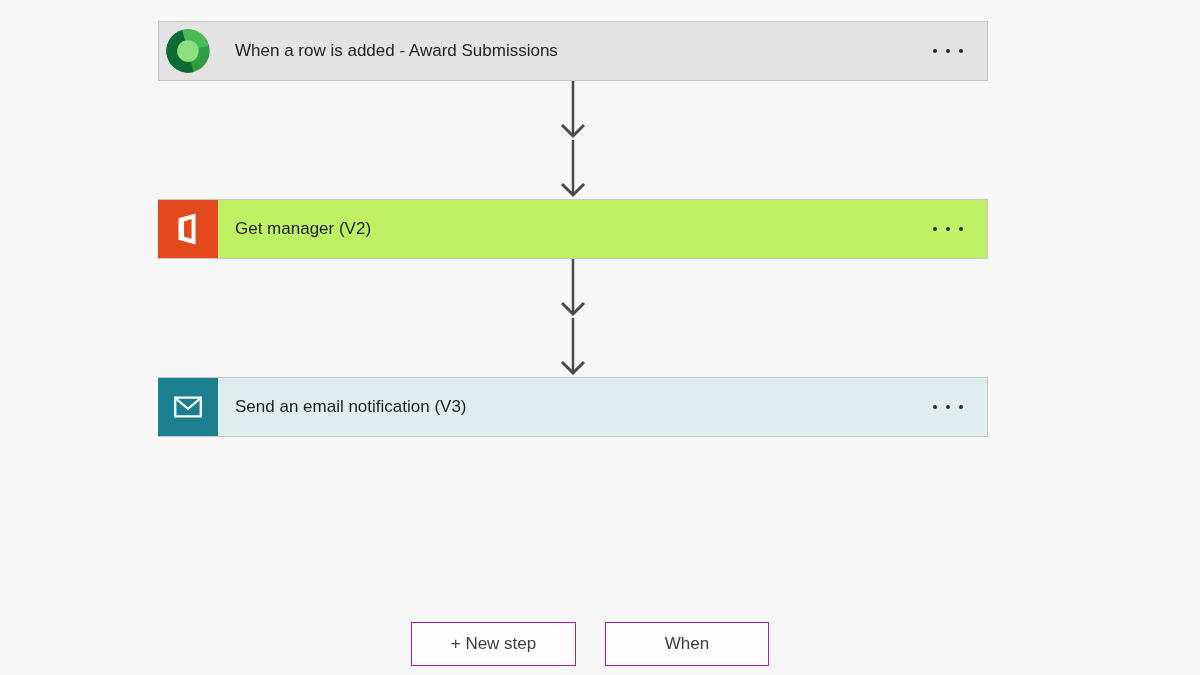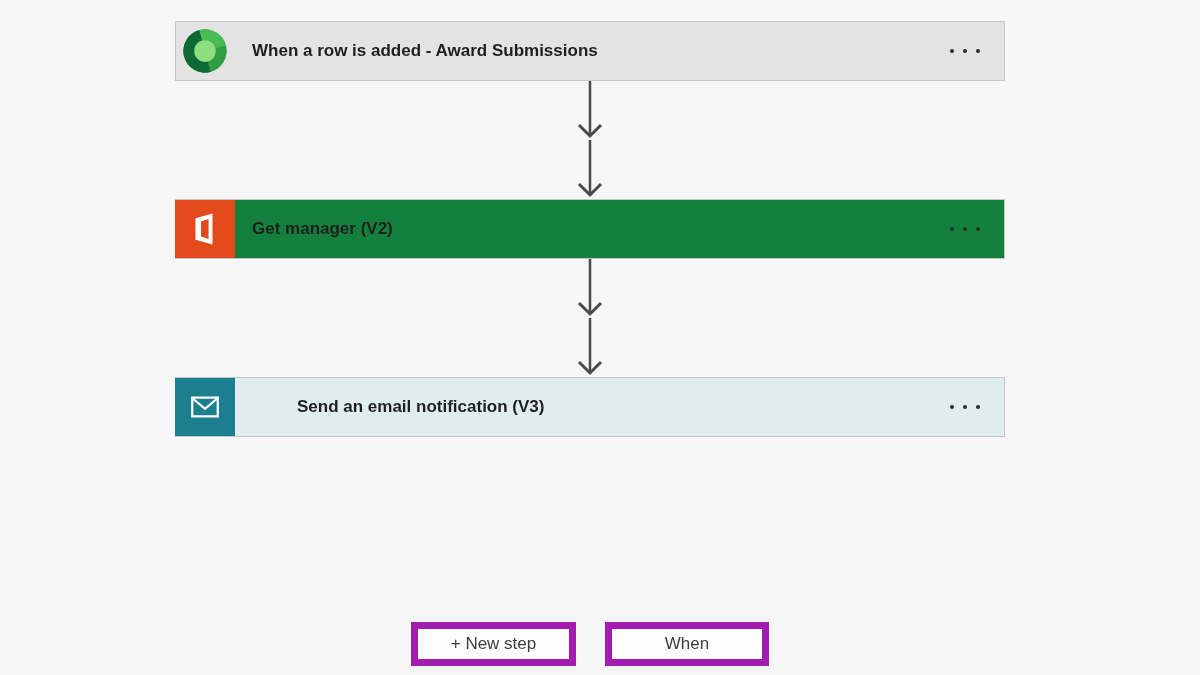--- a/index.html
+++ b/index.html
@@ -10,38 +10,37 @@
   .canvas {
     position: relative;
     width: 1200px;
     height: 675px;
     background: #f7f7f7;
     font-family: "Liberation Sans", sans-serif;
     overflow: hidden;
   }
   .flow-col {
     position: absolute;
-    left: 175px;
+    left: 158px;
     top: 21px;
     width: 830px;
     display: flex;
     flex-direction: column;
-    font-weight: bold;
   }
   .card {
     height: 60px;
     box-sizing: border-box;
     display: flex;
     align-items: center;
     border: 1px solid #c6c6c6;
     cursor: pointer;
   }
   .card--gray { background: #e3e3e3; }
-  .card--pink { background: #15803d; }
-  .card--teal { background: #e0edee; gap: 45px; }
+  .card--pink { background: #bef264; }
+  .card--teal { background: #e0edee; }
   .icon-box {
     flex: 0 0 60px;
     width: 60px;
     align-self: stretch;
     display: flex;
     align-items: center;
     justify-content: center;
     margin-left: -1px;
   }
   .icon-box--office { background: #e2491d; }
@@ -77,21 +76,21 @@
     left: 175px;
     top: 622px;
     width: 830px;
     display: flex;
     justify-content: center;
     gap: 29px;
   }
   .btn {
     height: 44px;
     box-sizing: border-box;
-    border: 7px solid #a21caf;
+    border: 1px solid #a21caf;
     background: #fdfdfd;
     font-family: "Liberation Sans", sans-serif;
     font-size: 17px;
     color: #3d3d3d;
     cursor: pointer;
   }
   .btn--new  { width: 165px; }
   .btn--save { width: 164px; }
 </style>
 </head>

